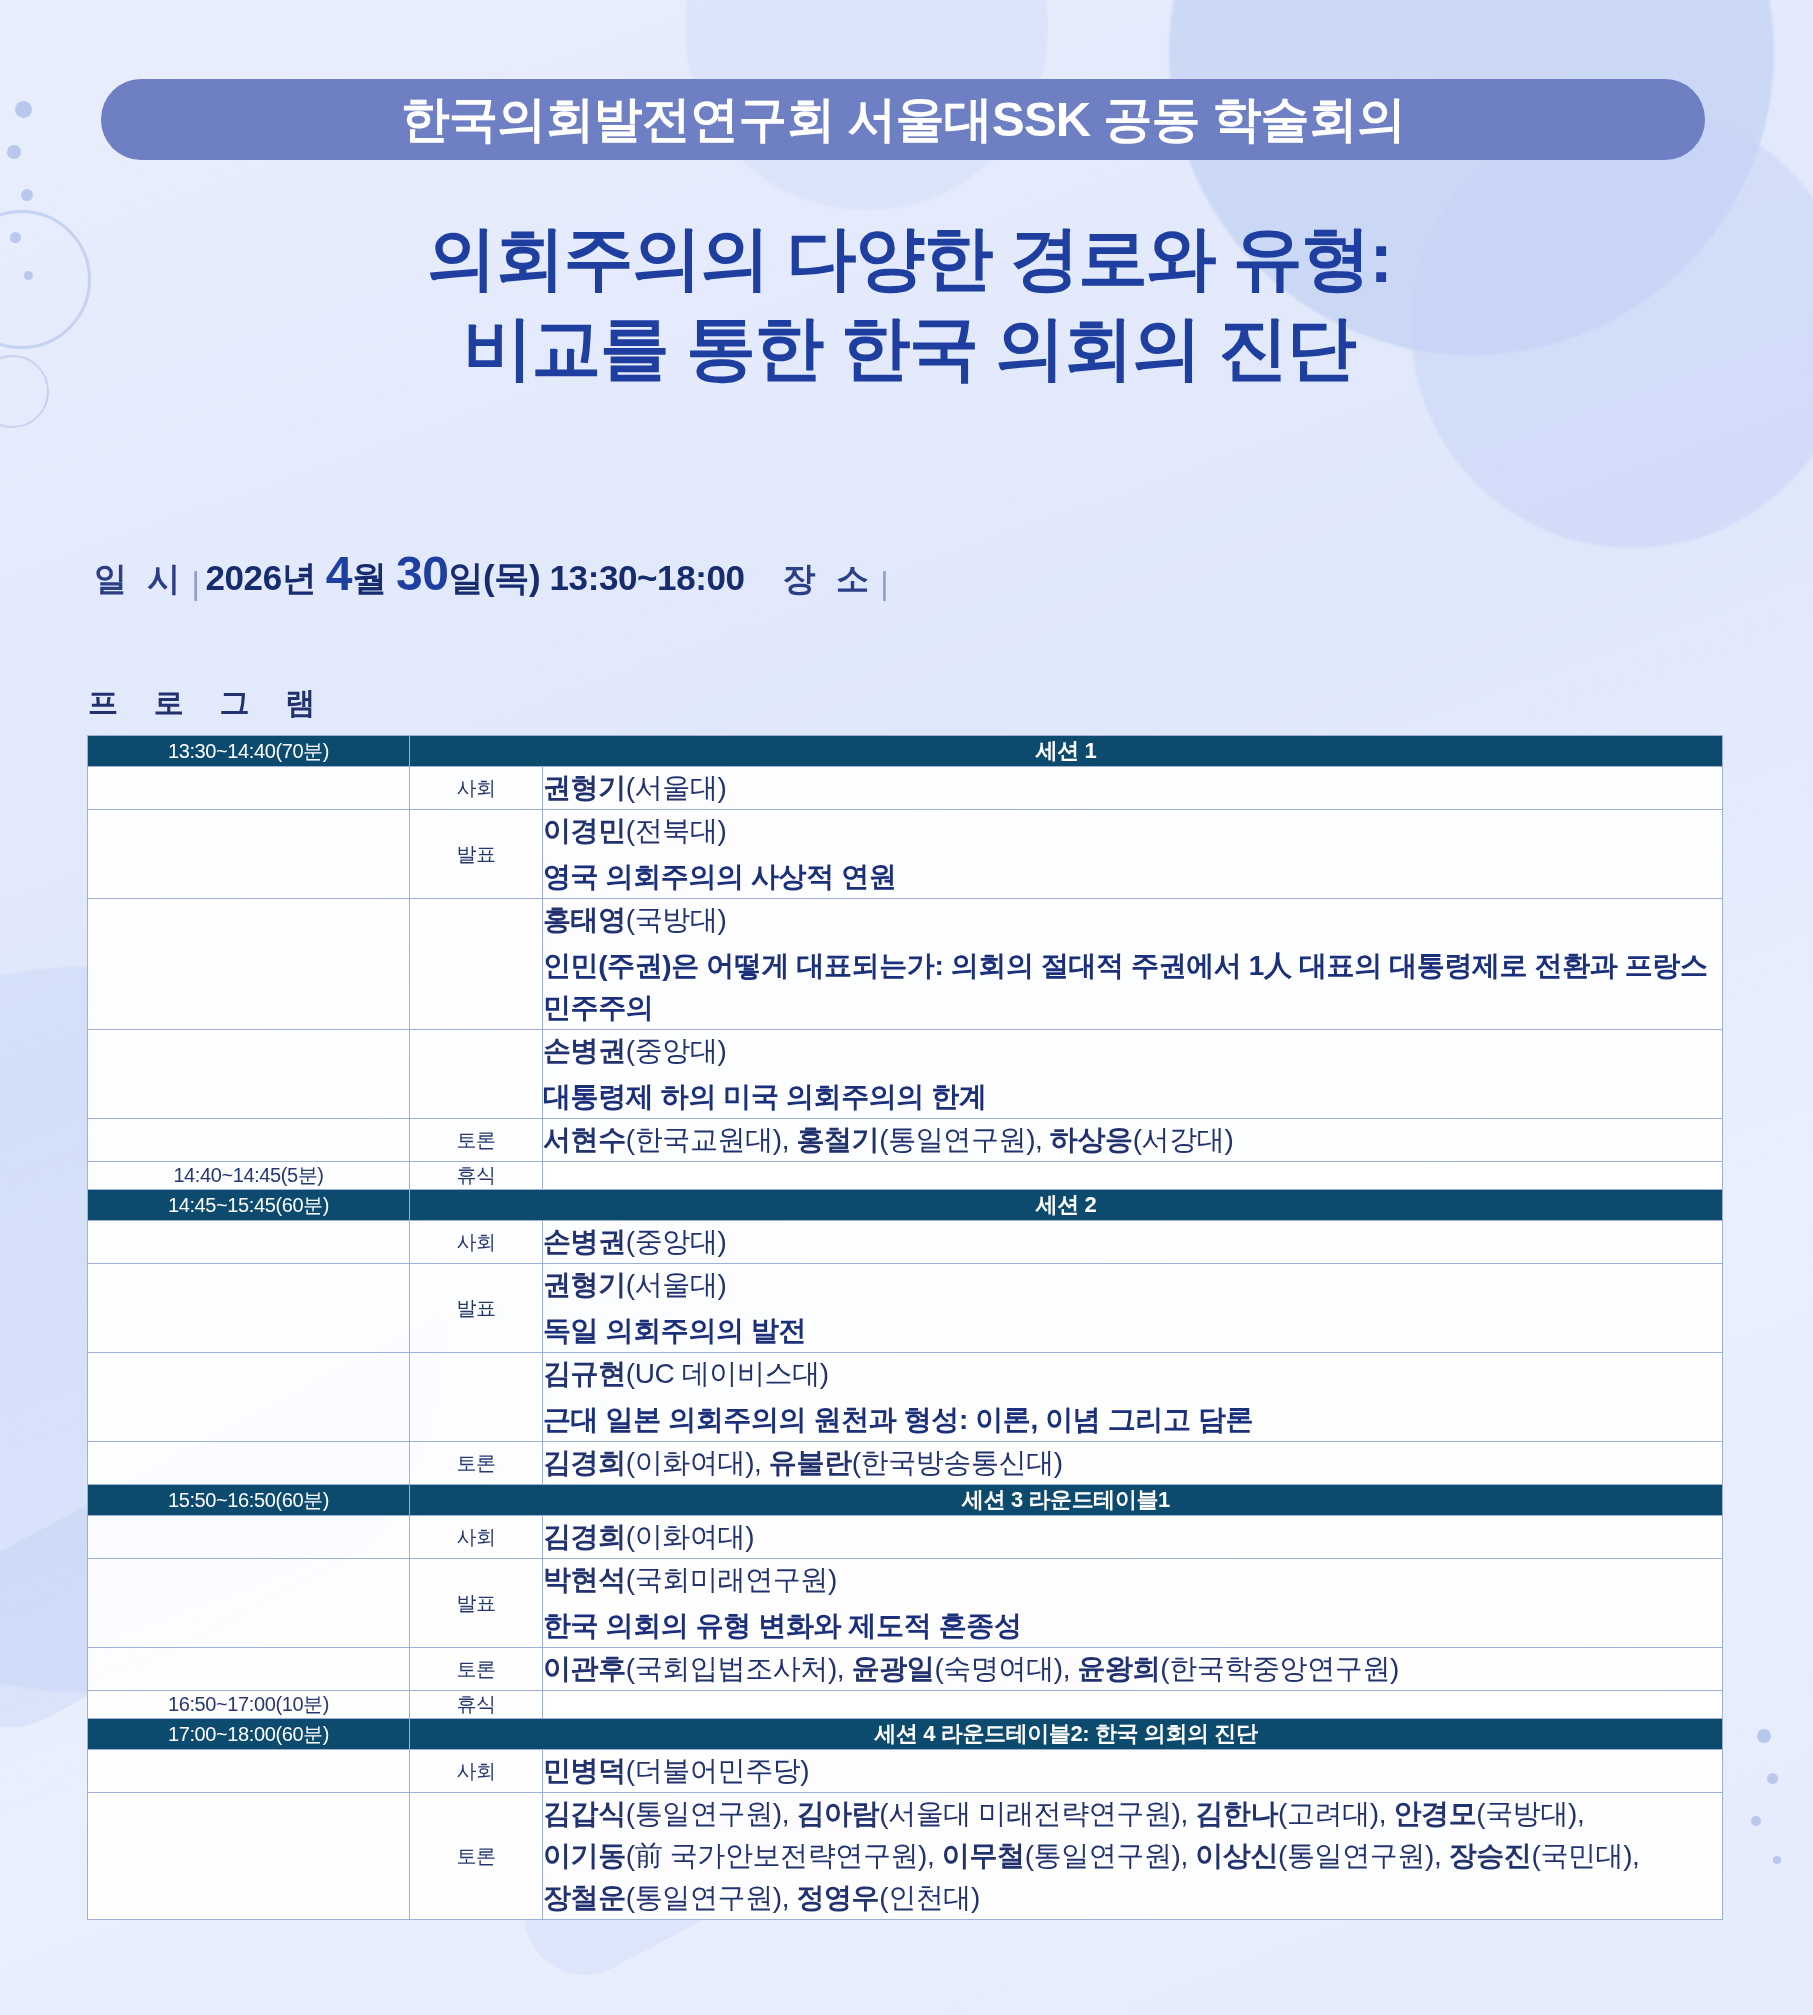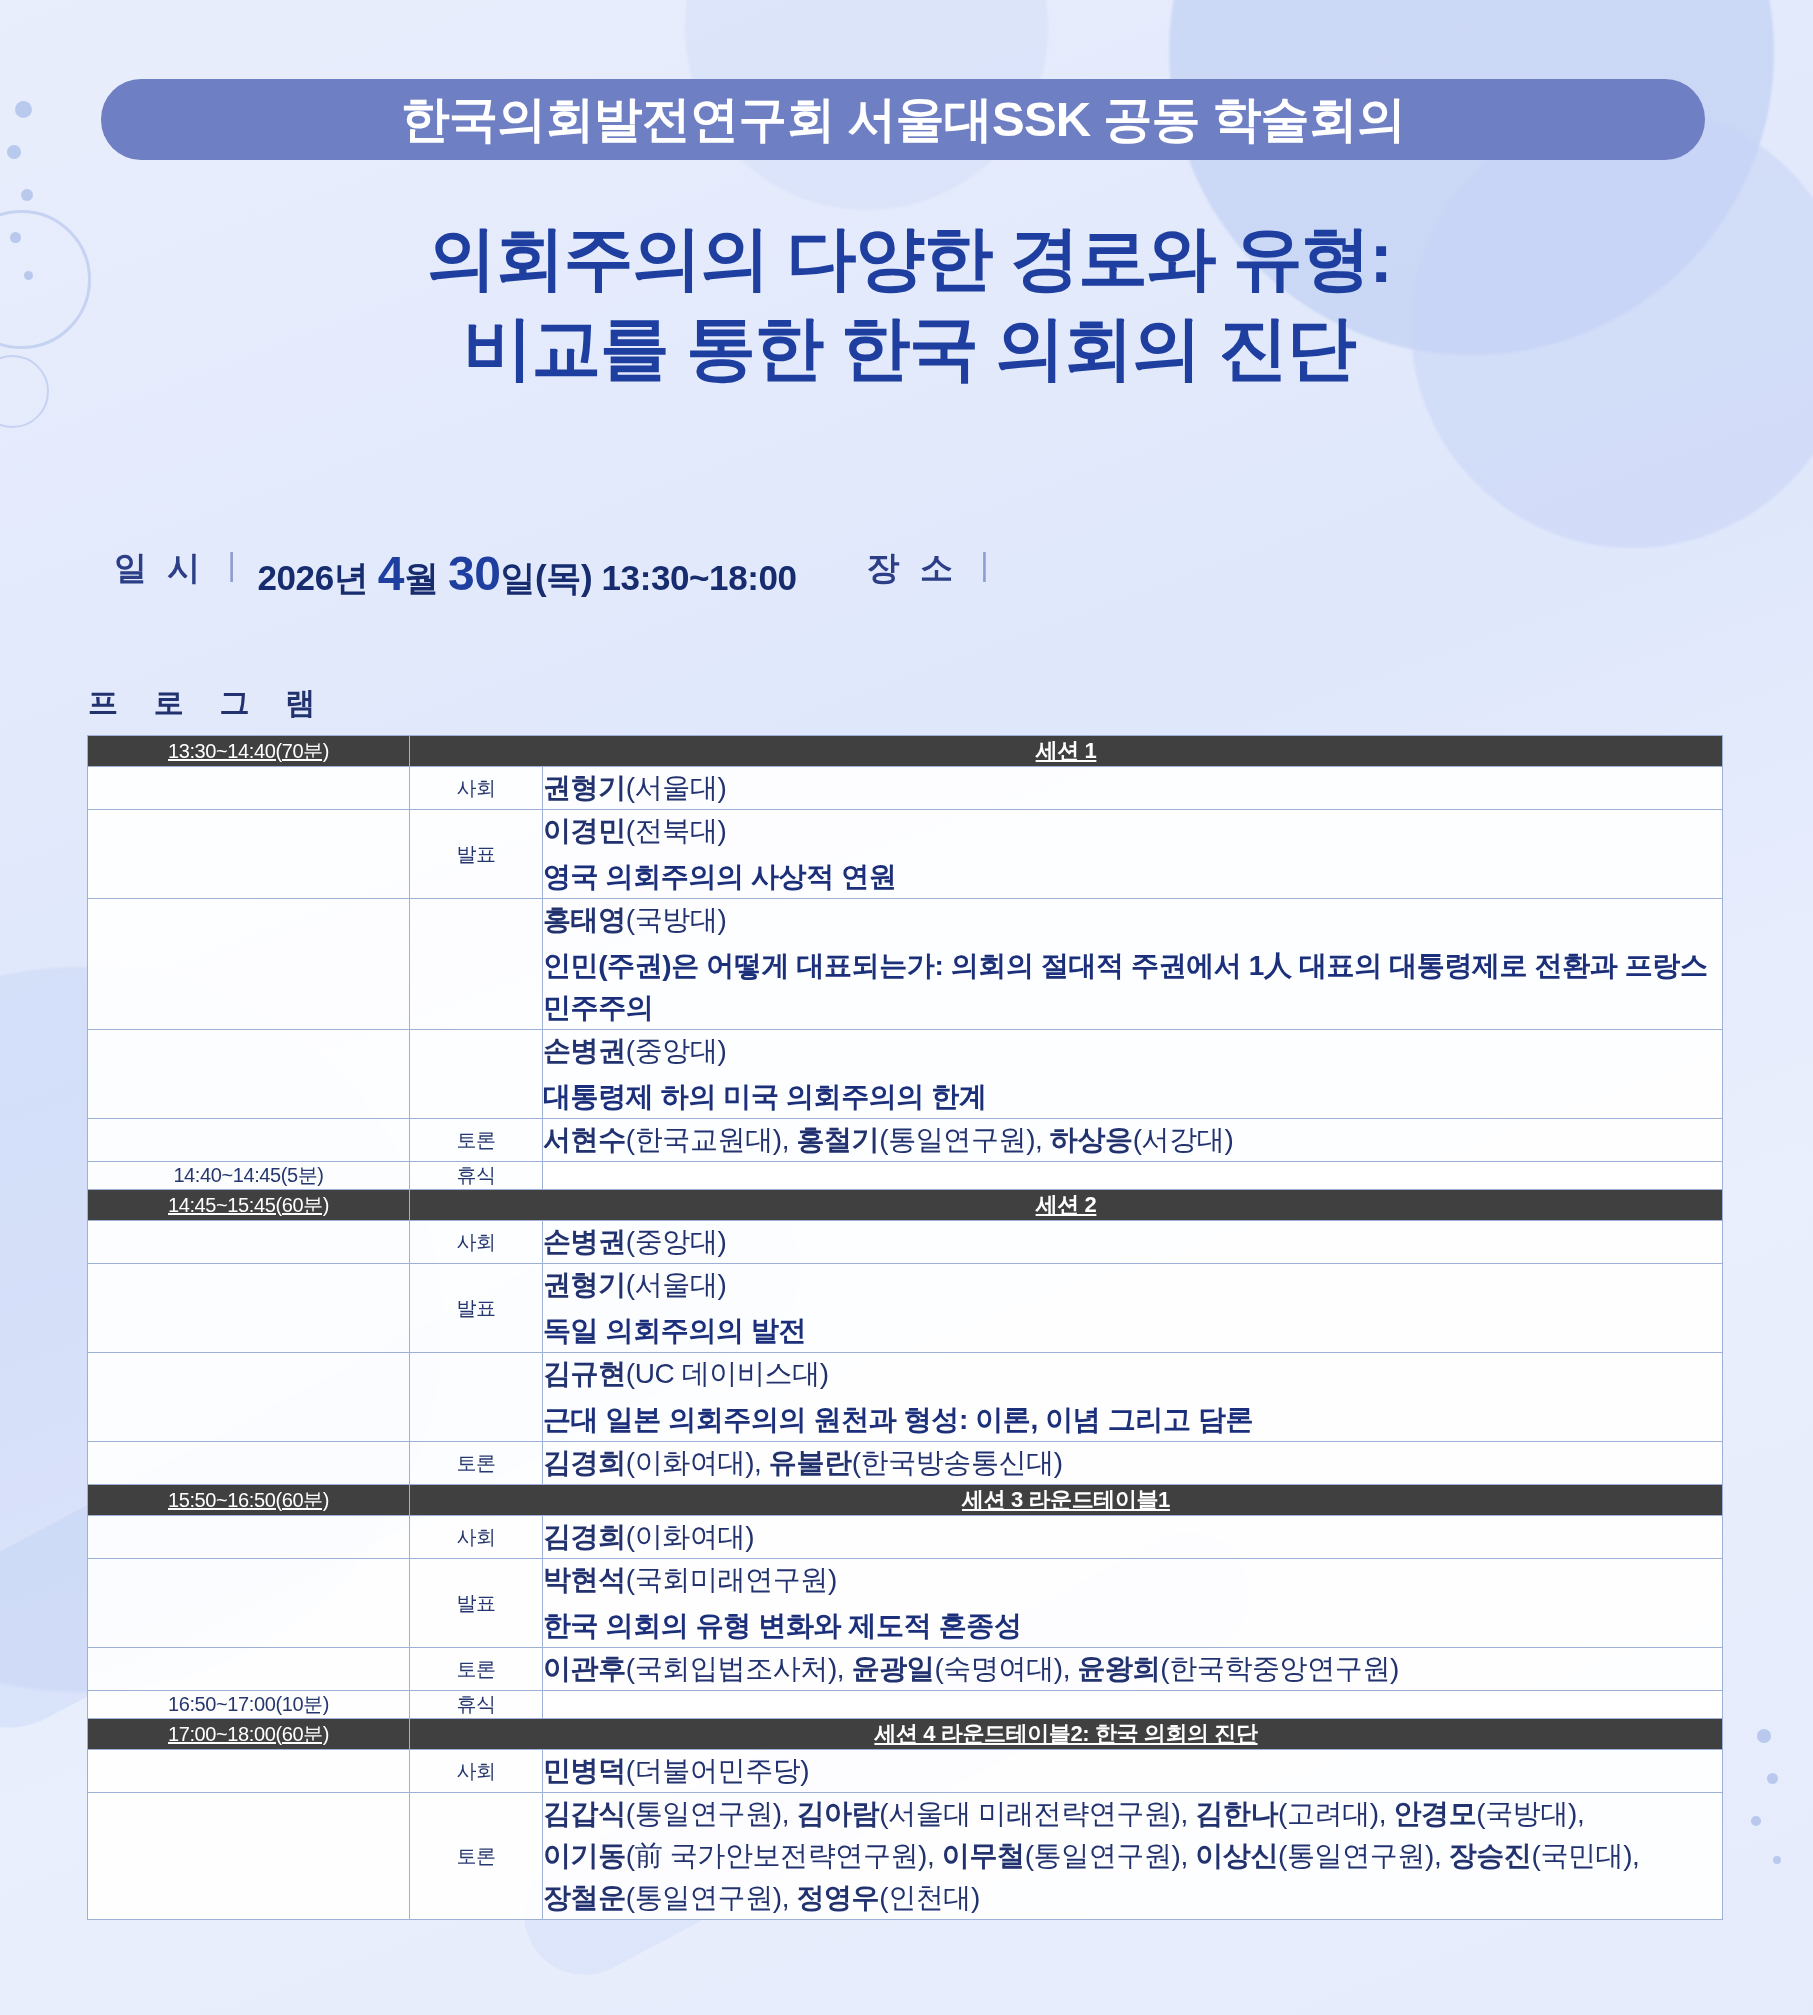--- a/index.html
+++ b/index.html
@@ -91,26 +91,26 @@
     color: #1f3fa0;
     font-weight: bold;
     font-size: 70px;
     line-height: 1.28;
     letter-spacing: -1.6px;
   }
   .title .l2 { display: block; }
 
   .meta {
     position: absolute;
-    left: 114px;
+    left: 94px;
     top: 546px;
     width: 1632px;
     display: flex;
-    align-items: flex-start;
-    gap: 16px;
+    align-items: flex-end;
+    gap: 0;
     color: #1f3fa0;
   }
   .meta-label {
     font-size: 33px;
     font-weight: bold;
     letter-spacing: 5.6px;
     color: #2b3e86;
   }
   .meta-bar {
     font-size: 32px;
@@ -175,23 +175,22 @@
     letter-spacing: -0.4px;
   }
   .cell-role {
     text-align: center;
     font-size: 20px;
     color: #26376f;
     padding: 9.7px 4px;
     letter-spacing: -0.4px;
   }
   .session-row td {
-    background: #404040;
+    background: #0c4a6e;
     border: 0.8px solid #7f8fcb;
-    text-decoration: underline;
   }
   .session-time {
     color: #ffffff;
     font-size: 20px;
     text-align: center;
     padding: 10.5px 4px;
     letter-spacing: -0.4px;
   }
   .session-title {
     color: #ffffff;

